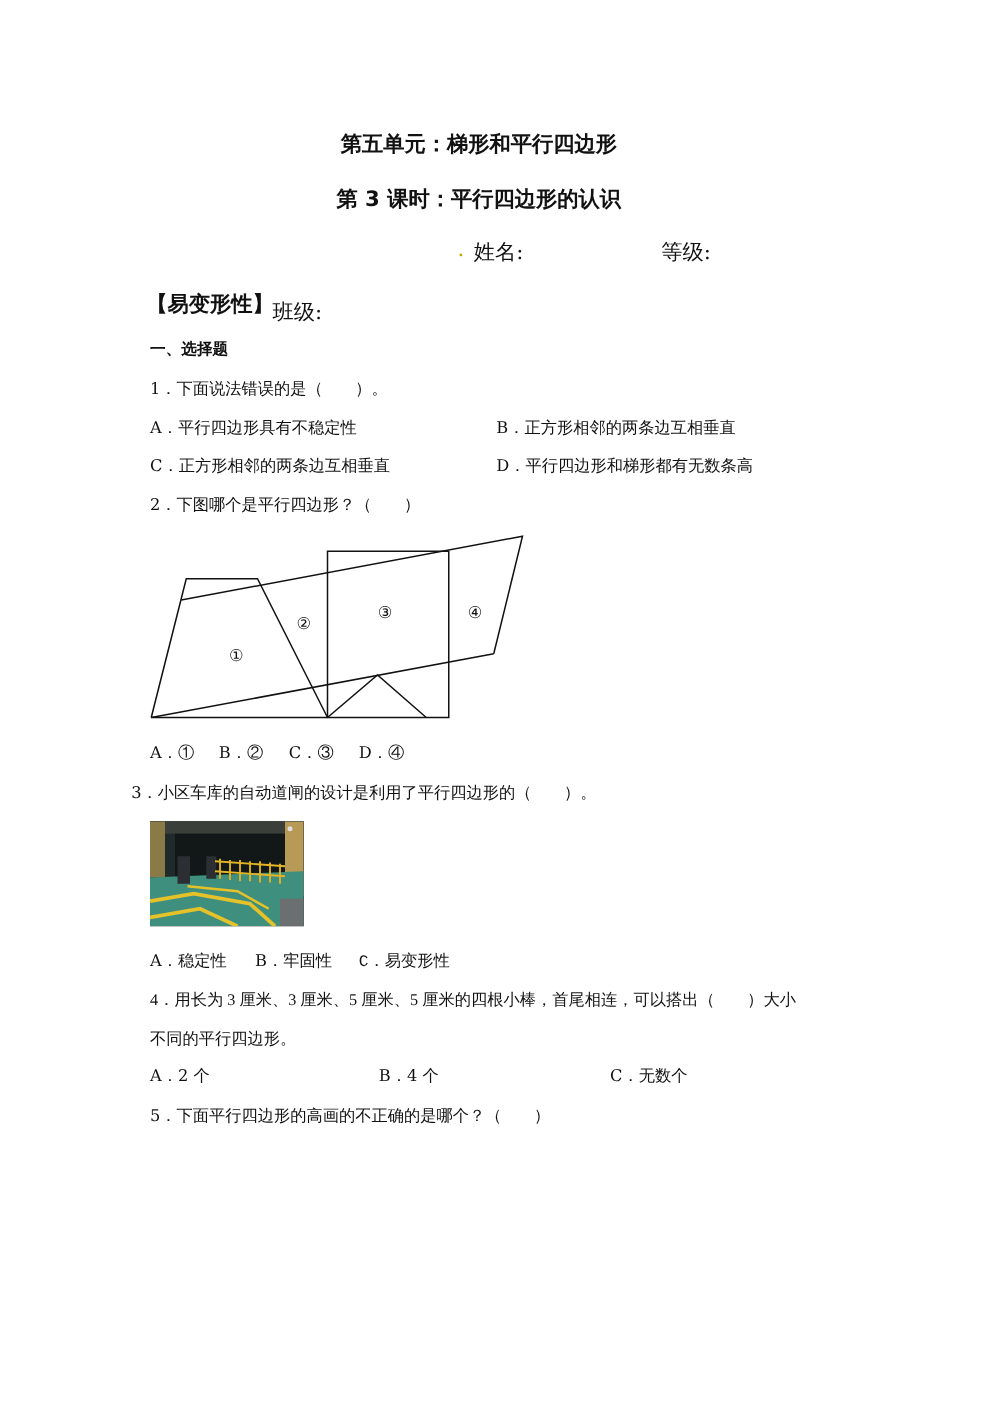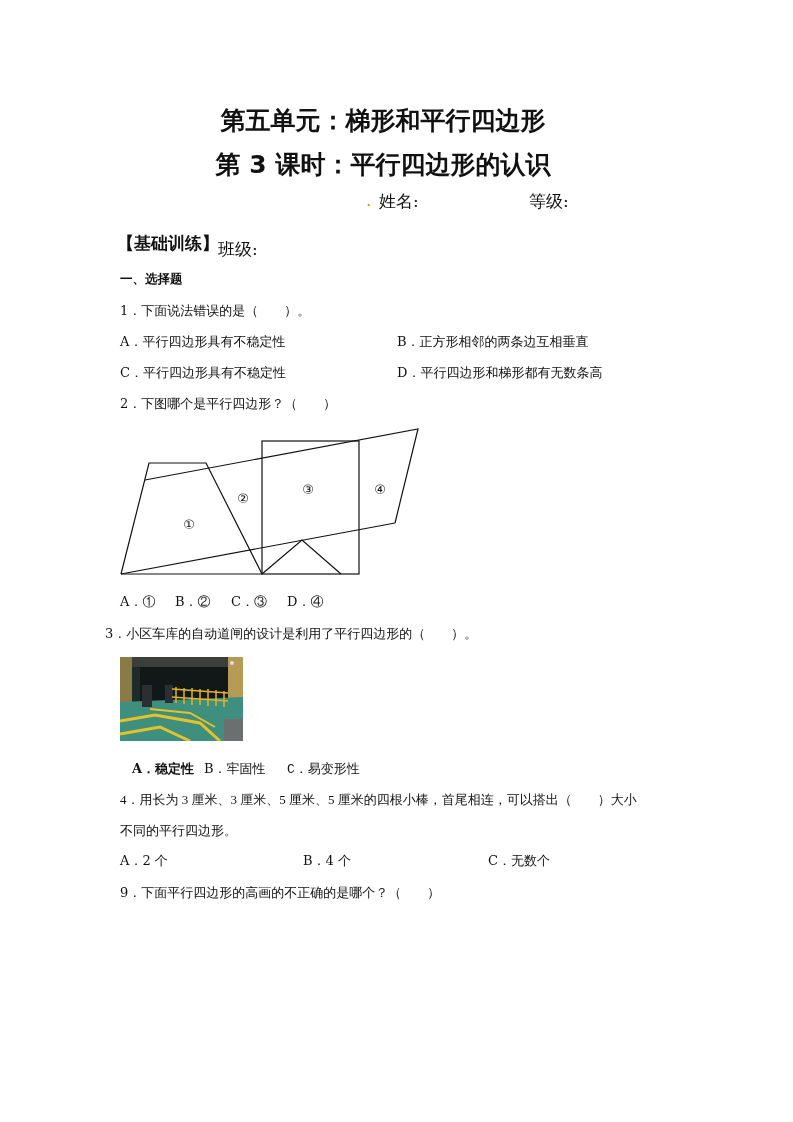--- a/index.html
+++ b/index.html
@@ -1,45 +1,45 @@
 <!DOCTYPE html>
 <html><head>
 <meta charset="utf-8">
 <style>
   html, body { margin:0; padding:0; background:#ffffff; }
   body { width:793px; height:1122px; position:relative; overflow:hidden;
          font-family:"DejaVu Serif","Liberation Serif",serif; color:#111; }
   .abs { position:absolute; white-space:nowrap; }
-  .title { font-family:"DejaVu Sans","Liberation Sans",sans-serif; font-weight:bold; font-size:25px; left:0; width:766px; text-align:center; }
+  .title { font-family:"DejaVu Sans","Liberation Sans",sans-serif; font-weight:bold; font-size:17px; left:0; width:766px; text-align:center; }
   .info { font-size:17px; }
   .section { font-family:"DejaVu Sans","Liberation Sans",sans-serif; font-weight:bold; font-size:17px; }
   .sub { font-family:"DejaVu Sans","Liberation Sans",sans-serif; font-weight:bold; font-size:12.5px; }
   .q { font-size:13px; }
   .dot { color:#c8a000; }
   svg text { font-family:"DejaVu Sans","Liberation Sans",sans-serif; }
   .photo { position:absolute; left:120px; top:657px; width:123px; height:84px; overflow:hidden; background:#1c2a2a; }
 </style>
 </head>
 <body>
 
 <div class="abs title" style="top:104px;">第五单元：梯形和平行四边形</div>
 <div class="abs title" style="top:148px;">第 3 课时：平行四边形的认识</div>
 
 <div class="abs info" style="left:218px; top:190px;margin-top:48px;">班级:</div>
 <div class="abs info dot" style="left:366px; top:190px;">.</div>
 <div class="abs info" style="left:379px; top:190px;text-align:right;">姓名:</div>
 <div class="abs info" style="left:529px; top:190px;">等级:</div>
 
-<div class="abs section" style="left:117px; top:232px;">【基础训练】</div>
+<div class="abs section" style="left:117px; top:232px;">【易变形性】</div>
 <div class="abs sub" style="left:120px; top:271px;">一、选择题</div>
 
 <div class="abs q" style="left:120px; top:302px;">1．下面说法错误的是（　　）。</div>
 <div class="abs q" style="left:120px; top:333px;">A．平行四边形具有不稳定性</div>
 <div class="abs q" style="left:397px; top:333px;">B．正方形相邻的两条边互相垂直</div>
-<div class="abs q" style="left:120px; top:364px;">C．平行四边形具有不稳定性</div>
+<div class="abs q" style="left:120px; top:364px;">C．正方形相邻的两条边互相垂直</div>
 <div class="abs q" style="left:397px; top:364px;">D．平行四边形和梯形都有无数条高</div>
 
 <div class="abs q" style="left:120px; top:395px;">2．下图哪个是平行四边形？（　　）</div>
 
 <svg class="abs" style="left:0; top:0;" width="793" height="1122">
   <g fill="none" stroke="#111" stroke-width="1.2">
 
     <polyline points="121,574 149,463 206,463 262,574"></polyline>
 
     <polyline points="145,480 418,429 395,523"></polyline>
@@ -88,23 +88,23 @@
       <line x1="80" y1="32" x2="80" y2="48"></line>
       <line x1="88" y1="32" x2="88" y2="49"></line>
       <line x1="96" y1="33" x2="96" y2="49"></line>
       <line x1="104" y1="34" x2="104" y2="50"></line>
     </g>
     <rect x="104" y="62" width="19" height="22" fill="#6b6f70"></rect>
     <circle cx="112" cy="6" r="2" fill="#ddd"></circle>
   </svg>
 </div>
 
-<div class="abs q" style="left:132px; top:760px;font-weight:bold;">A．稳定性</div>
+<div class="abs q" style="left:120px; top:760px;">A．稳定性</div>
 <div class="abs q" style="left:204px; top:760px;">B．牢固性</div>
 <div class="abs q" style="left:287px; top:760px;font-family:Liberation Mono, monospace;">C．易变形性</div>
 
 <div class="abs q" style="left:120px; top:791px;font-family:Liberation Serif, serif;">4．用长为 3 厘米、3 厘米、5 厘米、5 厘米的四根小棒，首尾相连，可以搭出（　　）大小</div>
 <div class="abs q" style="left:120px; top:822px;">不同的平行四边形。</div>
 <div class="abs q" style="left:120px; top:852px;">A．2 个</div>
 <div class="abs q" style="left:303px; top:852px;">B．4 个</div>
 <div class="abs q" style="left:488px; top:852px;">C．无数个</div>
 
-<div class="abs q" style="left:120px; top:884px;">9．下面平行四边形的高画的不正确的是哪个？（　　）</div>
+<div class="abs q" style="left:120px; top:884px;">5．下面平行四边形的高画的不正确的是哪个？（　　）</div>
 
 </body></html>

